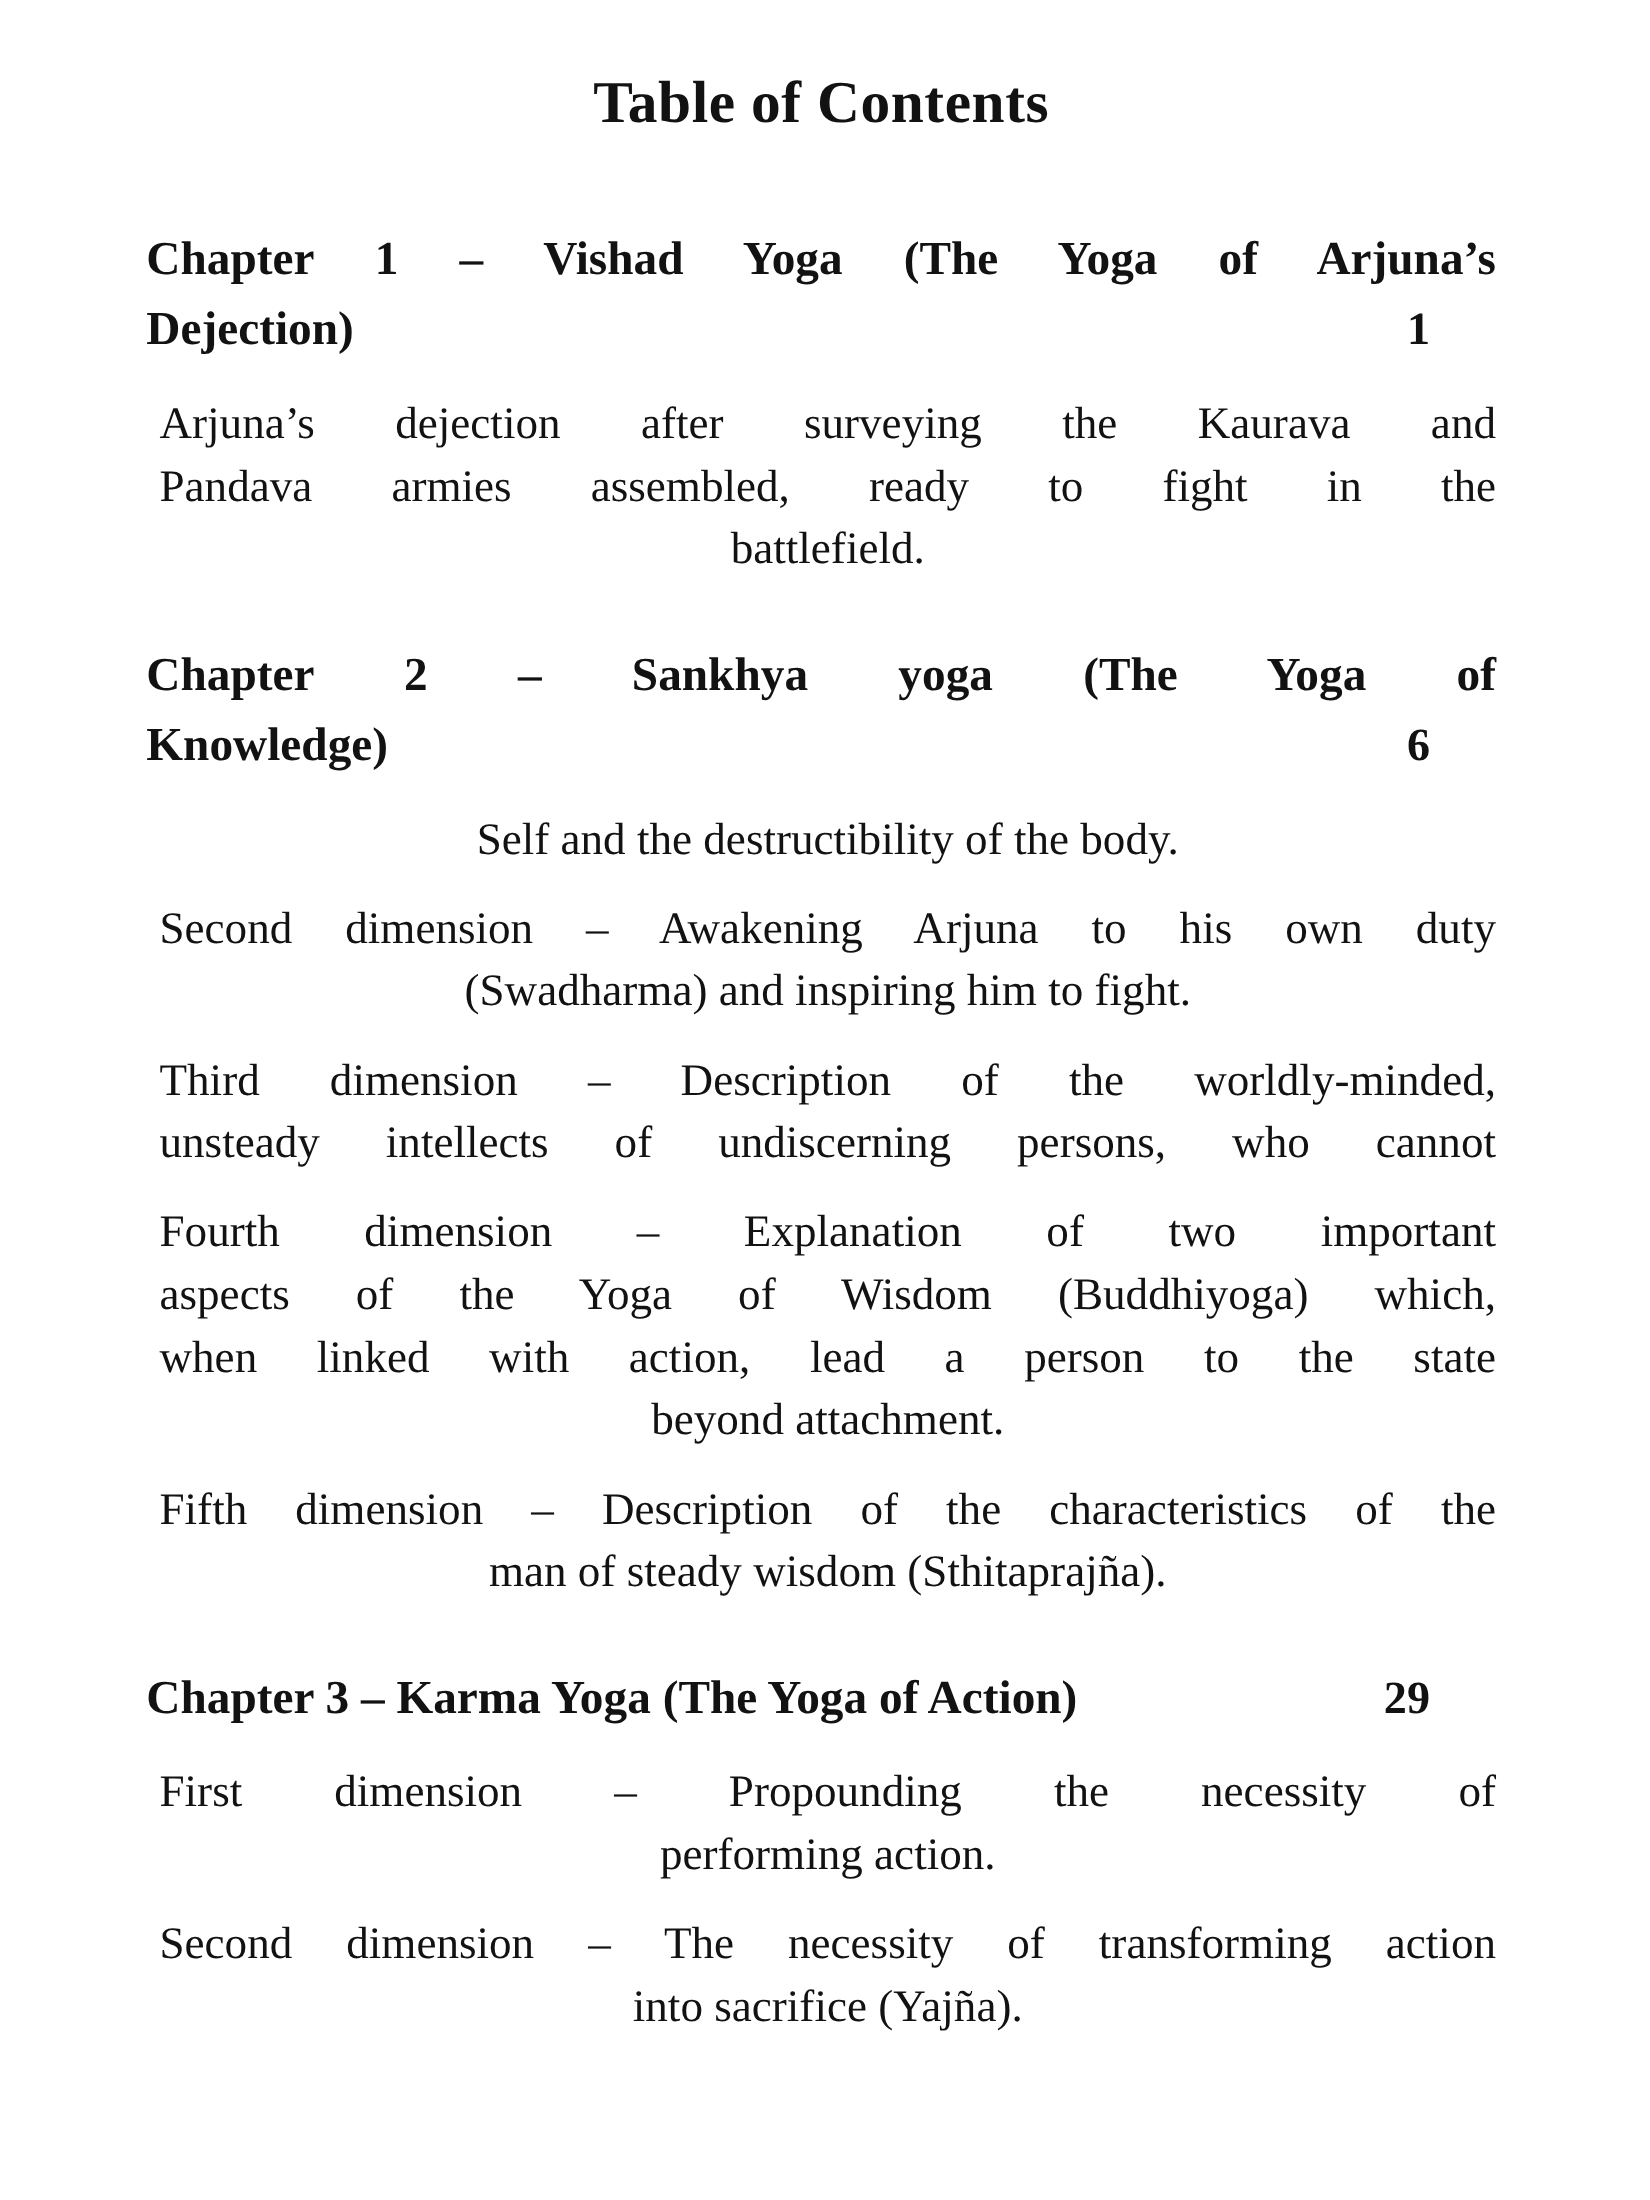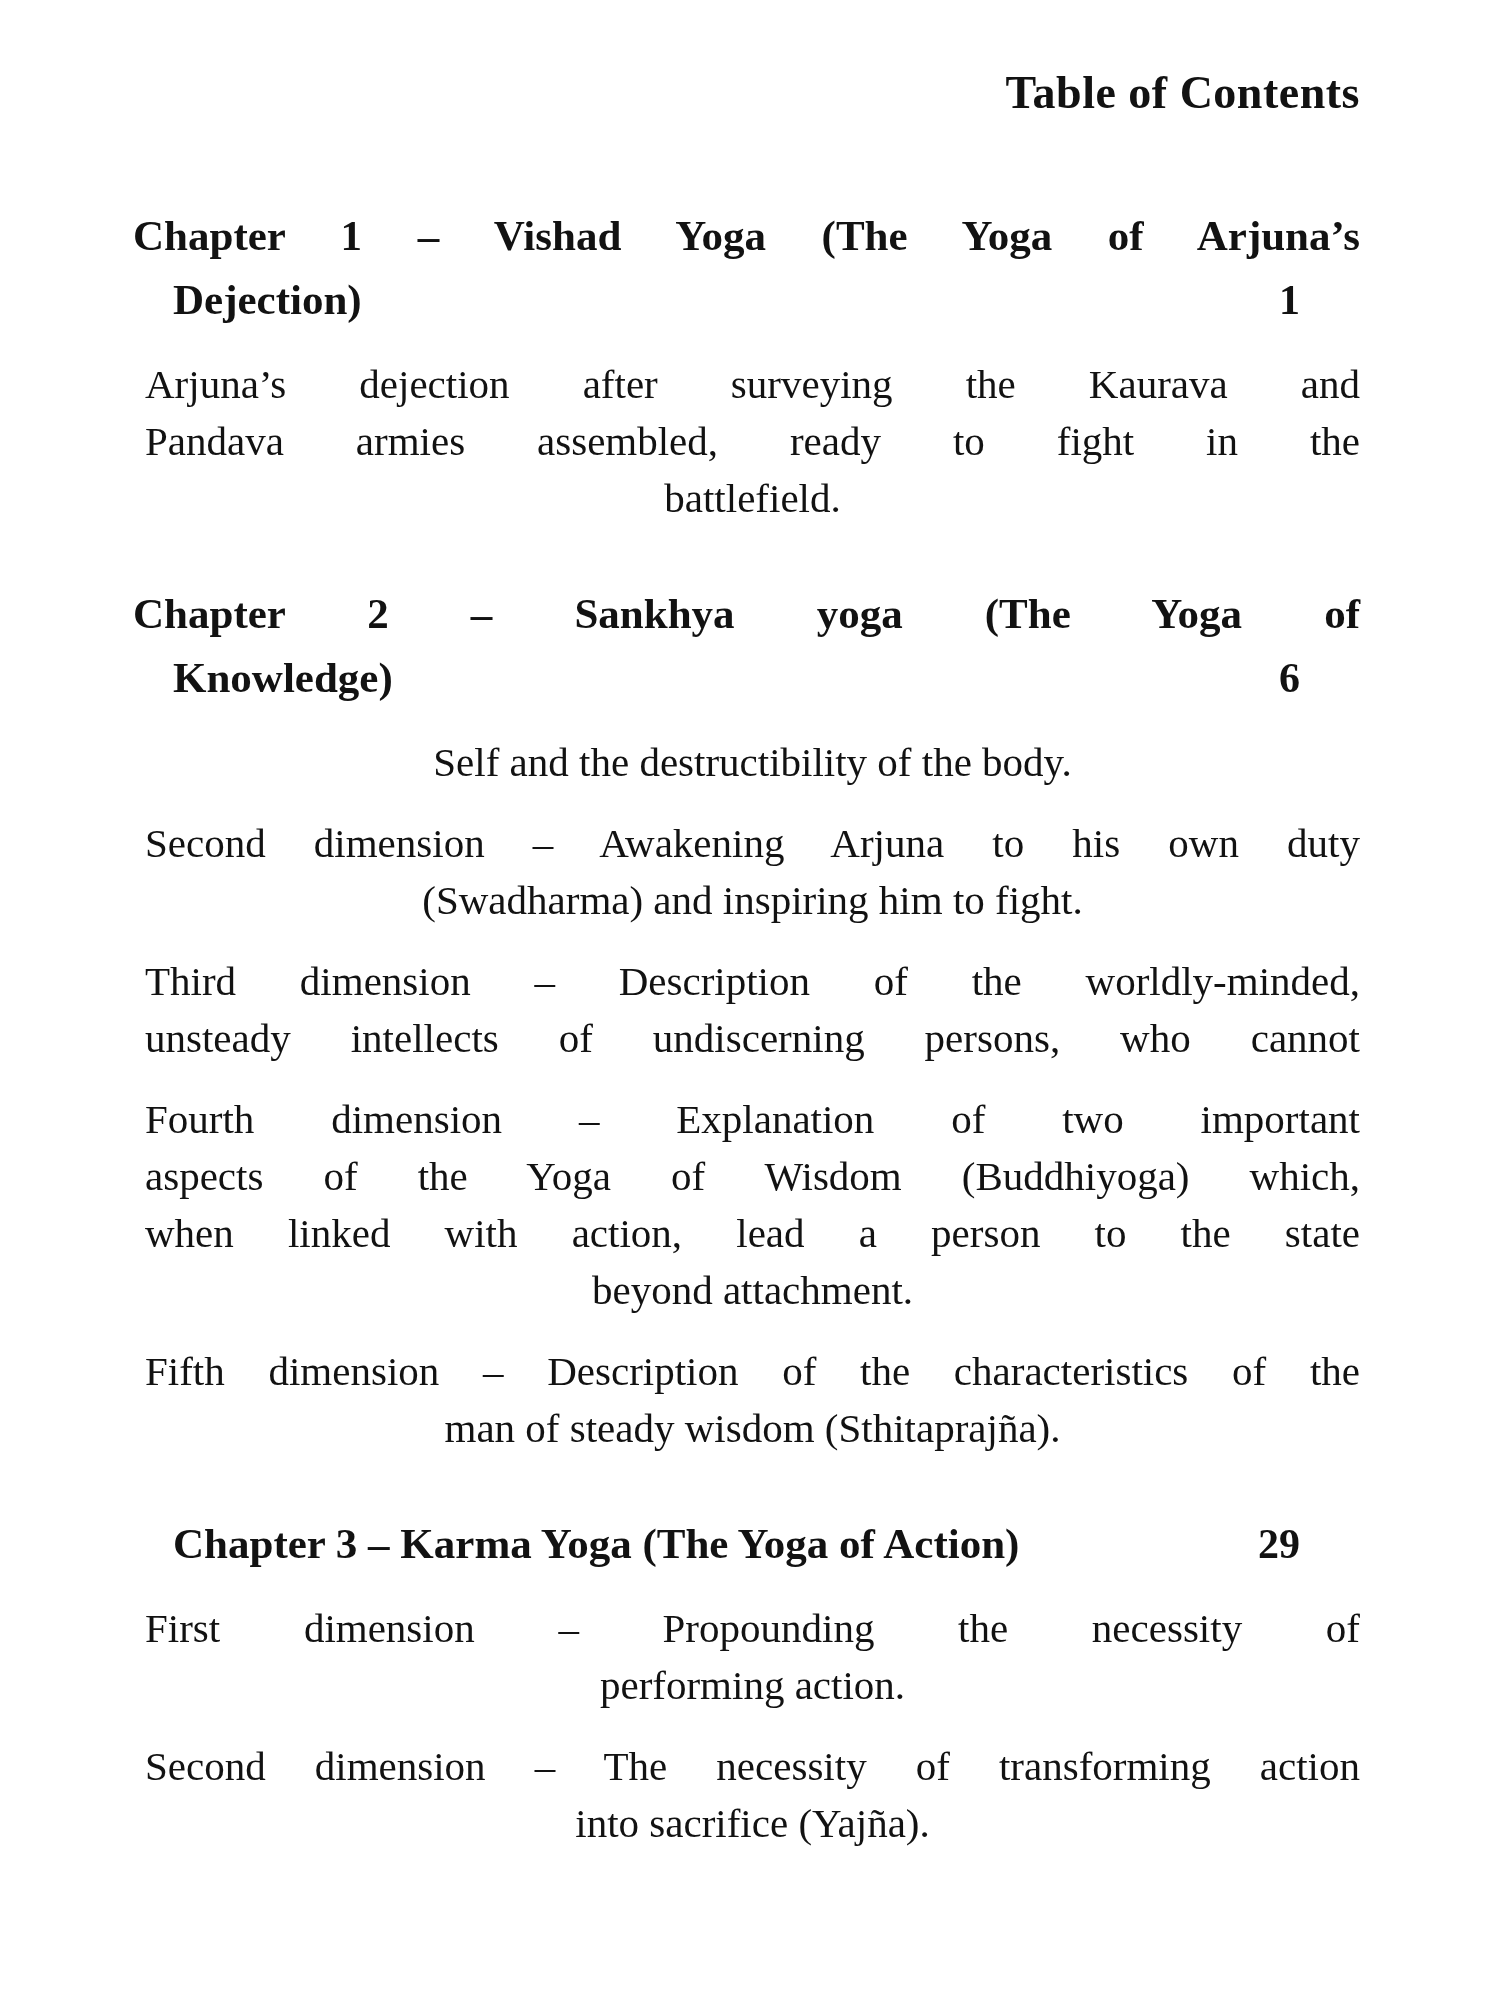--- a/index.html
+++ b/index.html
@@ -15,44 +15,43 @@
     overflow: hidden;
   }
   .page {
     box-sizing: border-box;
     width: 1500px;
     height: 2000px;
     padding: 0 140px 0 133px;
     background: #ffffff;
   }
   .toc-title {
-    font-size: 46px;
+    font-size: 54px;
     font-weight: bold;
     line-height: 62px;
-    text-align: right;
+    text-align: center;
     margin: 62px 0 0 0;
     letter-spacing: 0.5px;
   }
   .chapter { display: block; }
   .chead {
     font-weight: bold;
     font-size: 43px;
     line-height: 64px;
     margin-top: 55px;
   }
   .chead.first { margin-top: 80px; }
   .hline-just {
     text-align: justify;
     text-align-last: justify;
   }
   .chead-row {
     display: flex;
     justify-content: space-between;
     align-items: center;
-    margin-left: 40px;
   }
   .pagenum {
     font-weight: bold;
     font-size: 42px;
     margin-right: 60px;
     flex: 0 0 auto;
   }
   .desc {
     font-size: 41px;
     line-height: 57px;

